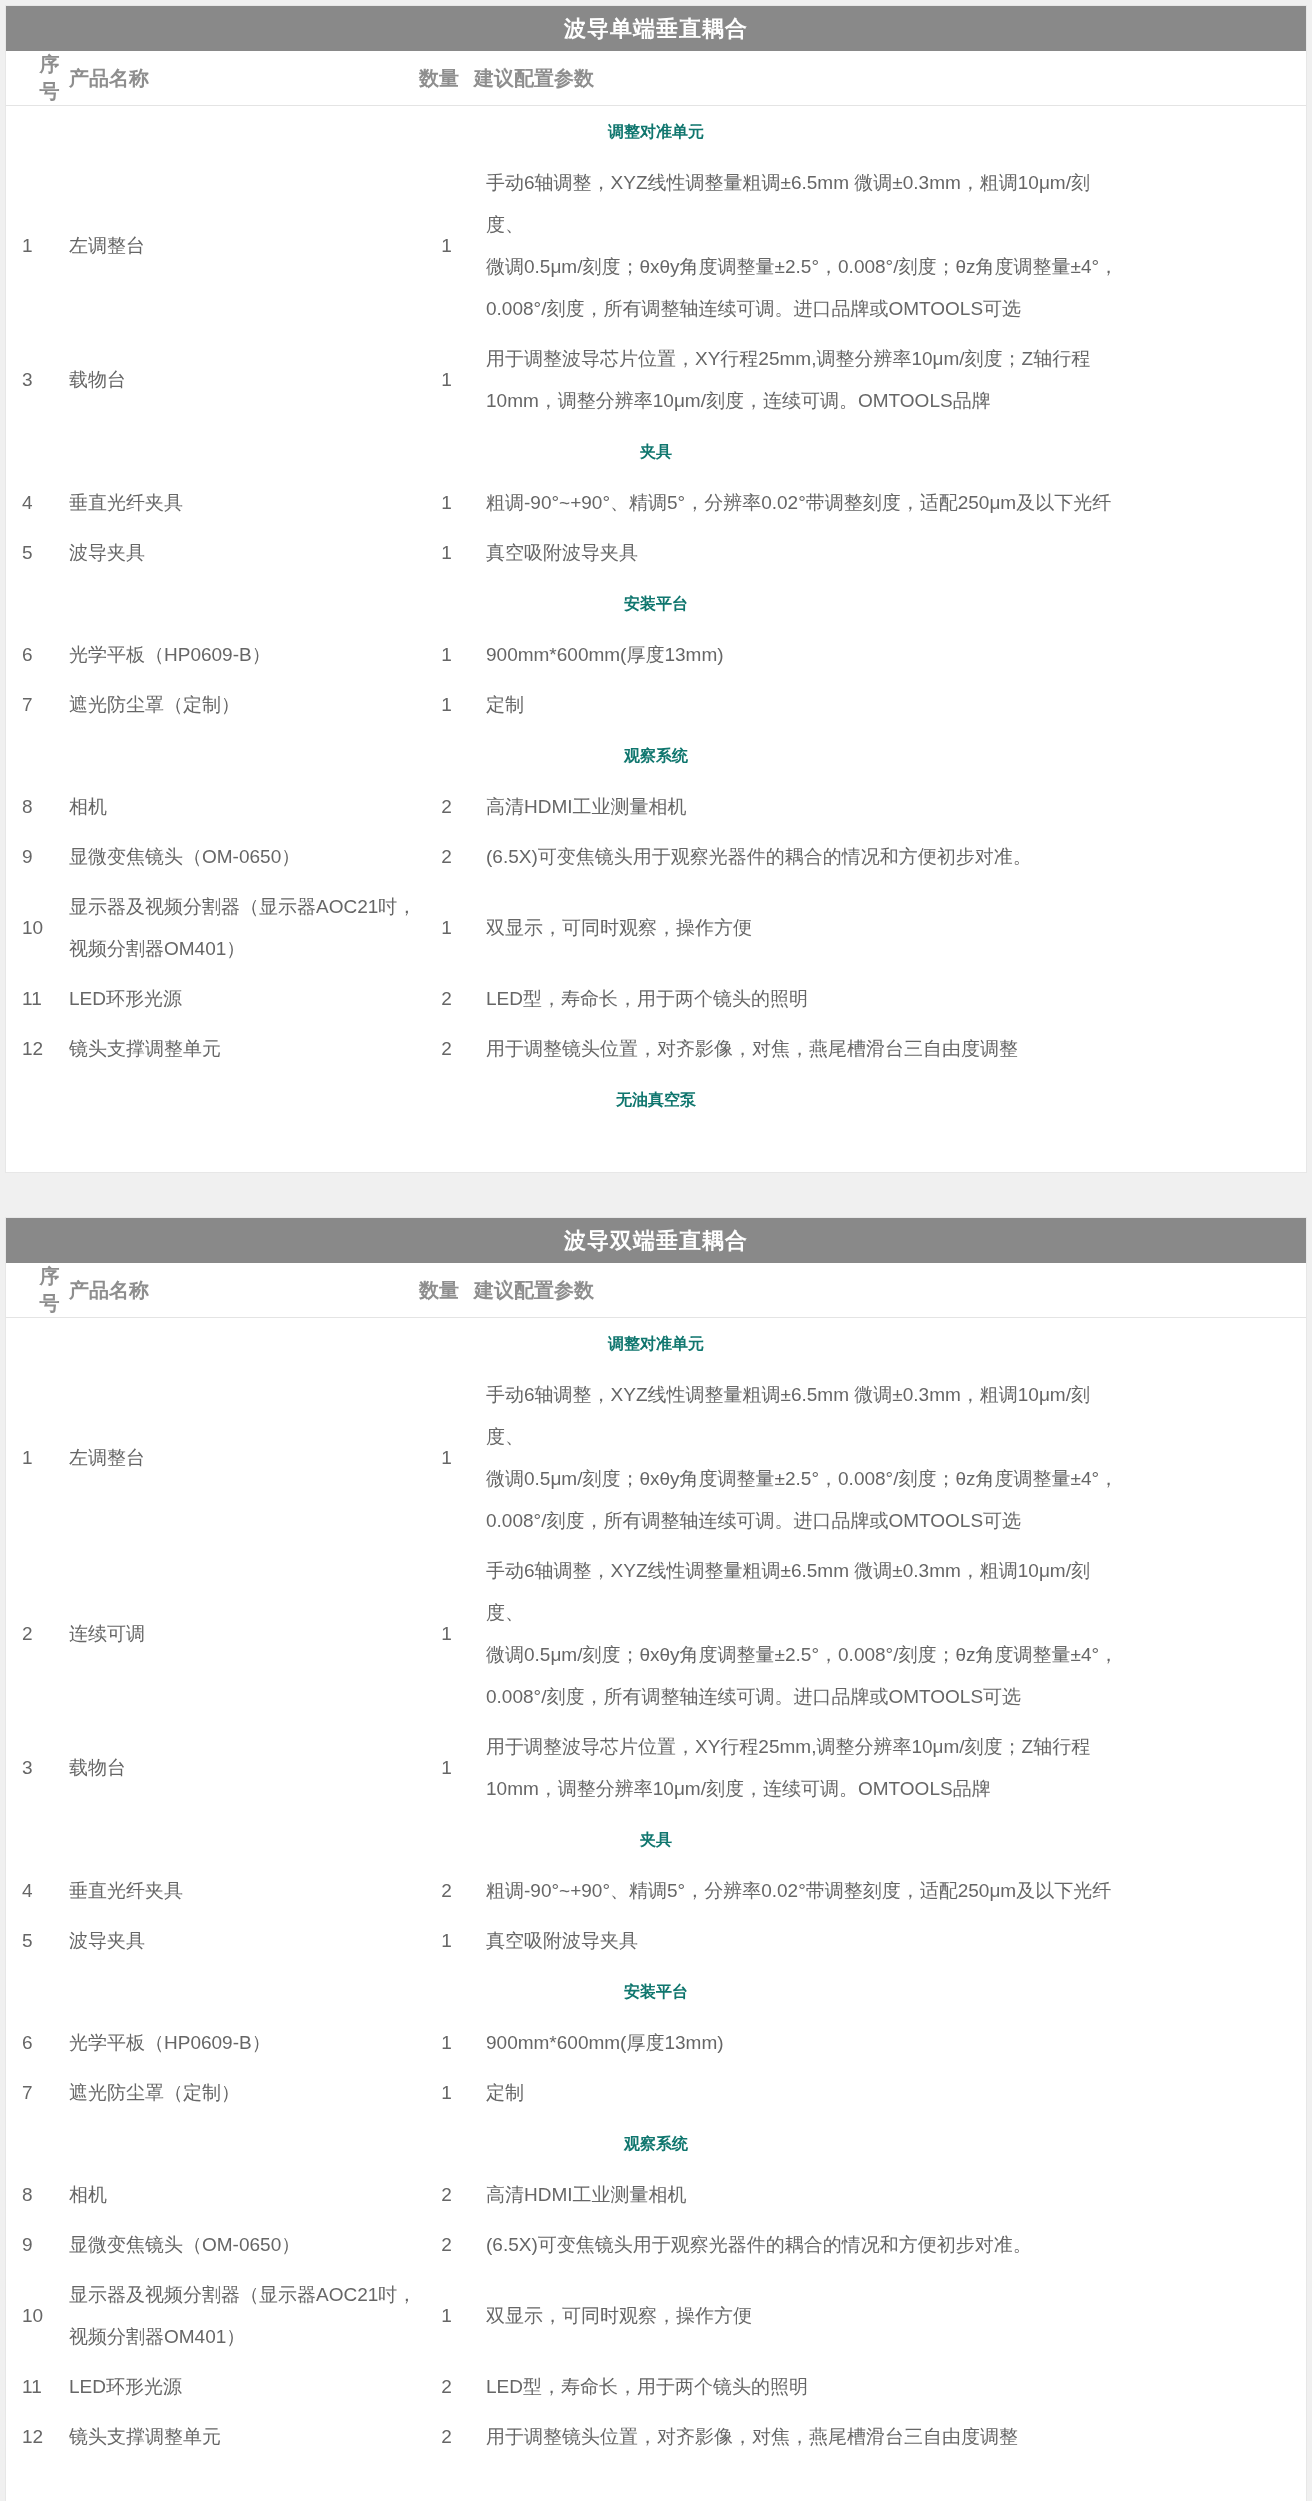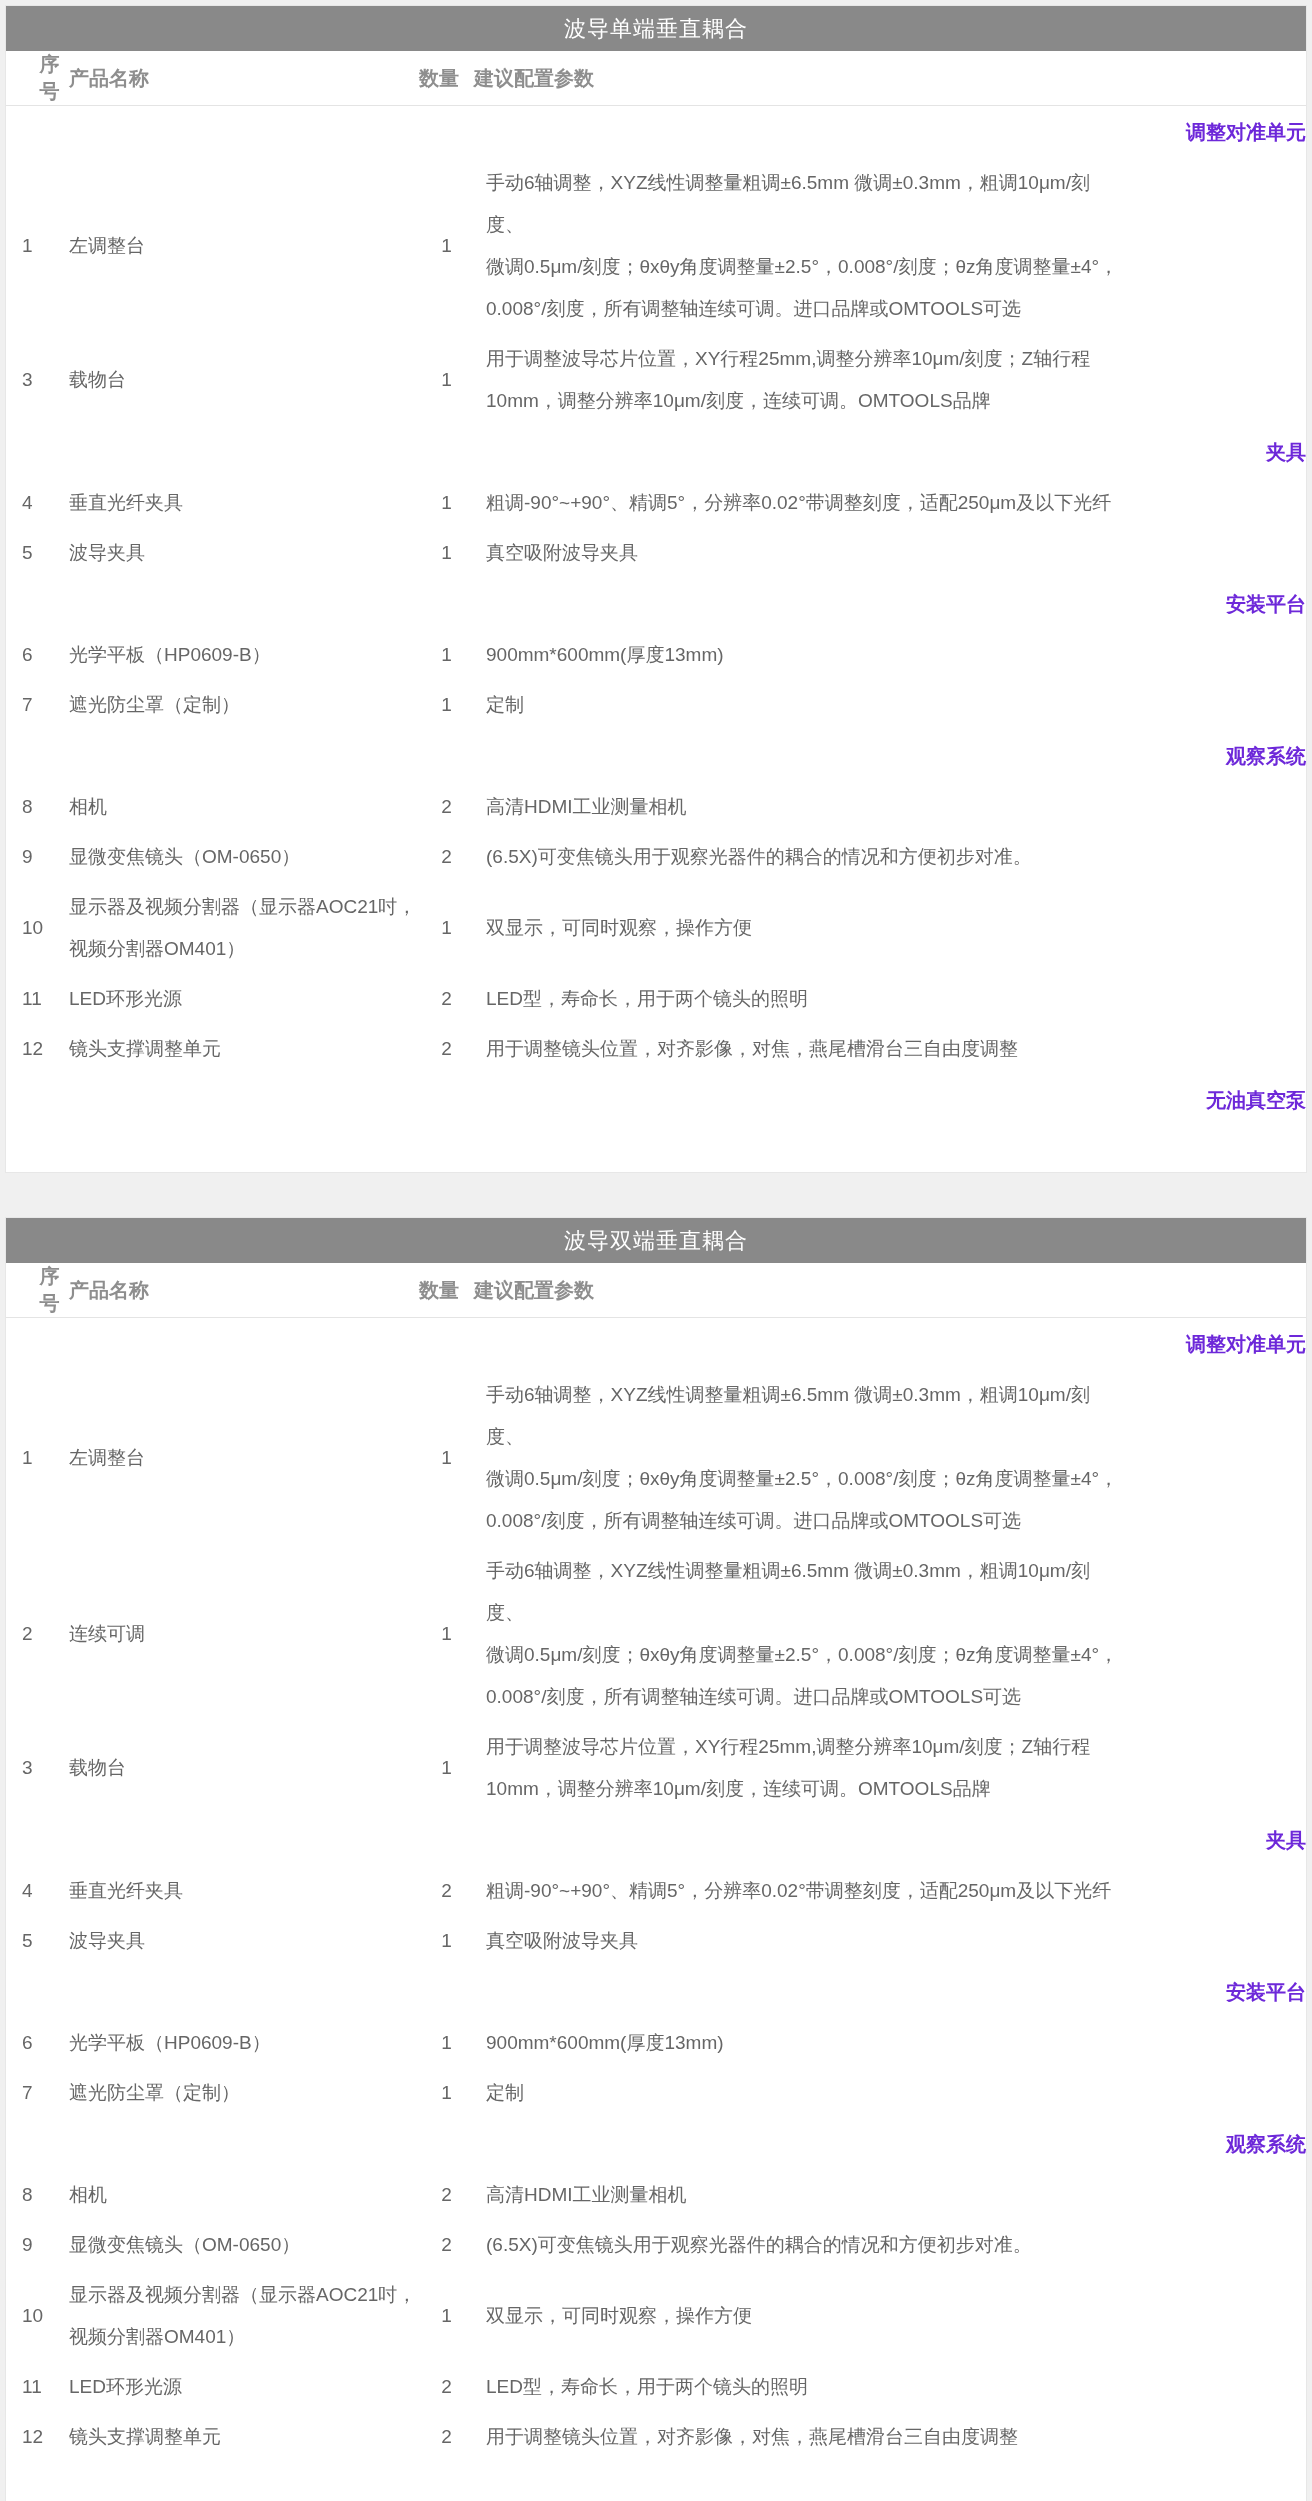--- a/index.html
+++ b/index.html
@@ -23,21 +23,21 @@
   }
   .card:first-of-type { margin-top: 5px; }
   .card + .card { margin-top: 44px; }
 
   .card-title {
     height: 45px;
     line-height: 45px;
     background: #898989;
     color: #ffffff;
     font-size: 22px;
-    font-weight: normal;
+    font-weight: bold;
     text-align: center;
     letter-spacing: 1px;
   }
 
   table {
     width: 100%;
     border-collapse: collapse;
     table-layout: fixed;
   }
   col.c-no     { width: 63px; }
@@ -60,24 +60,24 @@
   tbody td {
     font-size: 19px;
     color: #666666;
     line-height: 42px;
     padding: 4px 0;
     vertical-align: middle;
   }
   td.section {
     height: 52px;
     padding: 0;
-    text-align: right;
+    text-align: center;
     font-weight: bold;
-    font-size: 20px;
-    color: #6d28d9;
+    font-size: 16px;
+    color: #0f766e;
   }
   td.no   { padding-left: 16px; }
   td.name { white-space: pre-line; }
   td.qty  { text-align: center; }
   td.params {
     white-space: pre-line;
     padding-left: 12px;
     padding-right: 10px;
   }
 </style>

